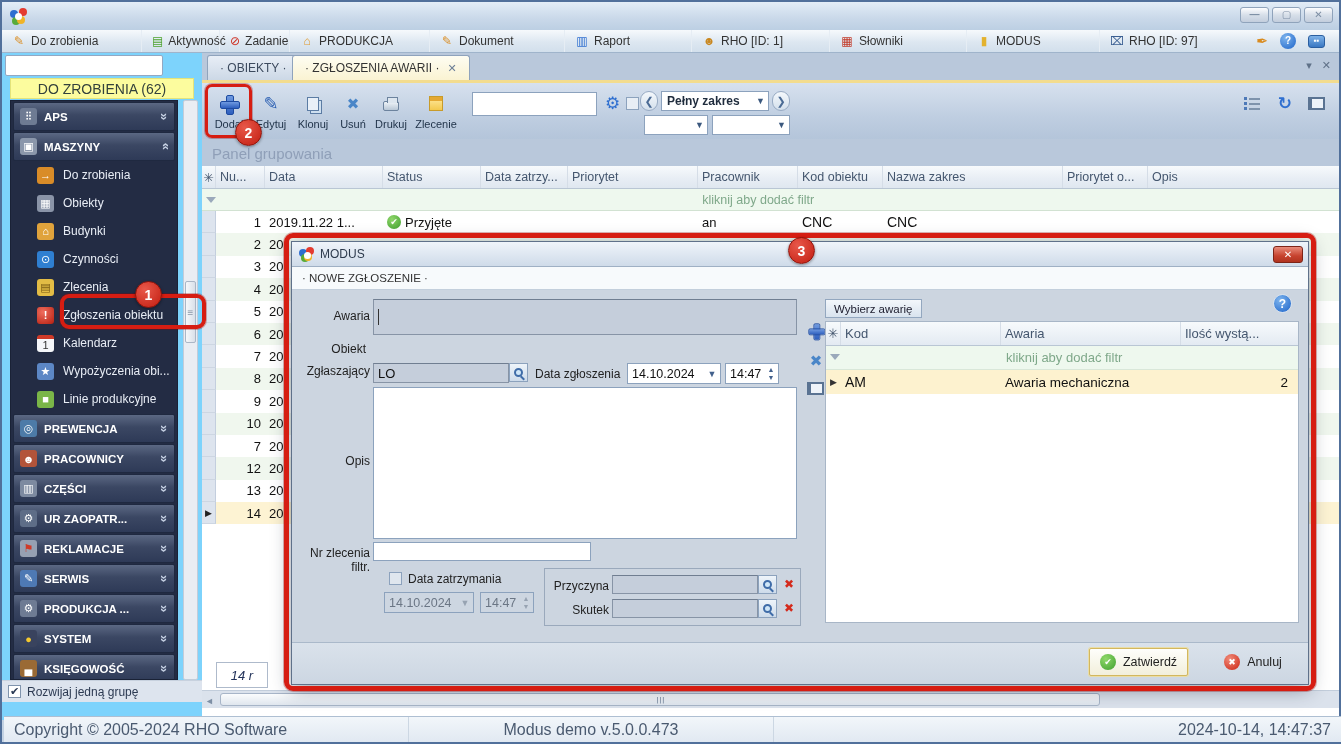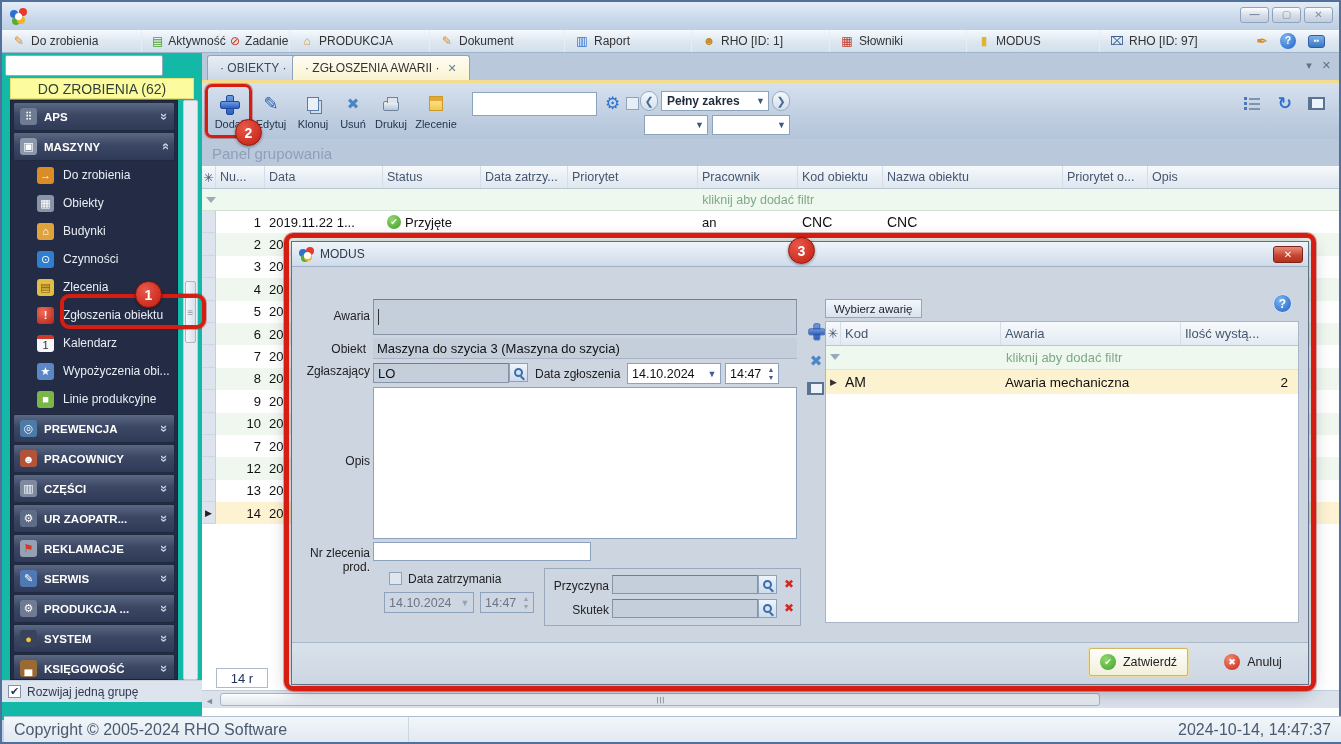--- a/index.html
+++ b/index.html
@@ -34,21 +34,21 @@
     color:#333; font-size:12px; white-space:nowrap; }
   .menu-item .mi { width:14px; height:14px; display:inline-flex; align-items:center; justify-content:center;
     font-size:12px; line-height:1; }
   .menu-right { margin-left:auto; display:flex; align-items:center; gap:12px; padding-right:14px; }
   .glyph { display:inline-flex; align-items:center; justify-content:center; line-height:1; }
 
   
   .workspace { position:absolute; left:0; top:51px; right:0; bottom:22px; }
 
   
-  .leftpanel { position:absolute; left:0; top:0; width:200px; height:100%; background:#14b8a6; }
+  .leftpanel { position:absolute; left:0; top:0; width:200px; height:100%; background:#7dd3fc; }
   .side-search { position:absolute; left:3px; top:2px; width:158px; height:21px; border:1px solid #93a8c2;
     border-radius:2px; background:#fff; font-size:12px; padding:0 4px; font-family:inherit; }
   .todo-banner { position:absolute; left:8px; top:25px; width:184px; height:21px; background:#fcfc9e;
     border:1px solid #e3e37a; color:#33413c; font-size:14px; display:flex; align-items:center; justify-content:center; }
   .nav { position:absolute; left:8px; top:47px; width:168px; bottom:40px; background:#232c44; overflow:hidden;
     border:1px solid #1a2236; }
   .nav-group { height:29px; margin:1px 2px 0 2px; display:flex; align-items:center; gap:7px; padding:0 6px;
     background:linear-gradient(#5b6883,#3b4763 45%,#2e3a57); border:1px solid #1f2940; border-radius:2px;
     color:#fff; font-weight:bold; font-size:11.5px; }
   .nav-group .glabel { flex:1; white-space:nowrap; overflow:hidden; text-overflow:ellipsis; }
@@ -133,22 +133,22 @@
     display:flex; align-items:center; justify-content:center; color:#222; font-size:9px; flex:0 0 14px; }
   .c { padding:0 4px; overflow:hidden; white-space:nowrap; }
   .c.num { width:49px; text-align:right; flex:0 0 49px; }
   .c.cdata { width:118px; flex:0 0 118px; }
   .c.cstatus { width:98px; flex:0 0 98px; display:flex; align-items:center; gap:4px; }
   .c.cdz { width:87px; flex:0 0 87px; } .c.cprio { width:130px; flex:0 0 130px; }
   .c.cprac { width:100px; flex:0 0 100px; } .c.ckod { width:85px; flex:0 0 85px; }
   .c.cnaz { width:180px; flex:0 0 180px; }
   .check-circle { width:14px; height:14px; border-radius:50%; background:radial-gradient(circle at 35% 30%,#8fd66a,#3f9f2e);
     color:#fff; font-size:9px; display:inline-flex; align-items:center; justify-content:center; flex:0 0 14px; }
-  .count-box { position:absolute; left:14px; bottom:32px; width:52px; height:20px; background:#fff; border:1px solid #aebacb;
-    display:flex; align-items:center; justify-content:center; font-size:13px; color:#23335a; }
+  .count-box { position:absolute; left:14px; bottom:32px; width:52px; height:26px; background:#fff; border:1px solid #aebacb;
+    display:flex; align-items:center; justify-content:center; font-size:13px; color:#23335a;font-style:italic; }
   .hscroll { position:absolute; left:0; bottom:12px; width:100%; height:18px; background:#dbe2ec; border-top:1px solid #c2cddb; }
   .hthumb { position:absolute; left:18px; top:2px; width:880px; height:13px; background:linear-gradient(#fbfcfd,#dfe6ee);
     border:1px solid #a7b5c8; border-radius:3px; }
   .hthumb::after { content:"☰"; position:absolute; left:50%; top:50%; transform:translate(-50%,-50%) rotate(90deg); font-size:9px; color:#8a99ad; }
   .harrow { position:absolute; left:3px; top:5px; color:#7e8fa5; font-size:9px; }
 
   
   .statusbar { position:absolute; left:2px; bottom:0; width:100%; height:26px; background:linear-gradient(#f2f6fa,#e1e9f2);
     border-top:1px solid #aebfd2; display:flex; align-items:center; color:#4a5a70; font-size:16px; }
   .sb-cell { padding:0 10px; height:100%; display:flex; align-items:center; border-right:1px solid #ccd7e3; }
@@ -483,21 +483,21 @@
       <div class="grid">
         <div class="ghead">
           <div class="gh" style="width:14px;flex:0 0 14px;padding:0;justify-content:center">✳</div>
           <div class="gh" style="width:49px;flex:0 0 49px">Nu...</div>
           <div class="gh" style="width:118px;flex:0 0 118px">Data</div>
           <div class="gh" style="width:98px;flex:0 0 98px">Status</div>
           <div class="gh" style="width:87px;flex:0 0 87px">Data zatrzy...</div>
           <div class="gh" style="width:130px;flex:0 0 130px">Priorytet</div>
           <div class="gh" style="width:100px;flex:0 0 100px">Pracownik</div>
           <div class="gh" style="width:85px;flex:0 0 85px">Kod obiektu</div>
-          <div class="gh" style="width:180px;flex:0 0 180px">Nazwa obiektu</div>
+          <div class="gh" style="width:180px;flex:0 0 180px">Nazwa zakres</div>
           <div class="gh" style="width:85px;flex:0 0 85px">Priorytet o...</div>
           <div class="gh" style="flex:1;border-right:none">Opis</div>
         </div>
         <div class="gfilter">
           <span class="funnel"></span>
           <span class="hint">kliknij aby dodać filtr</span>
         </div>
 
         <div style="position:absolute;left:0;top:45px;width:100%">
           <div class="grow">
@@ -585,44 +585,45 @@
         <div class="hscroll">
           <span class="harrow">◄</span>
           <div class="hthumb"></div>
         </div>
       </div>
     </div>
   </div>
 
   <div class="statusbar">
     <div class="sb-cell" style="width:405px">Copyright © 2005-2024 RHO Software</div>
+    <div class="sb-cell" style="width:365px;justify-content:center">Modus demo v.5.0.0.473</div>
     <div class="sb-cell" style="flex:1;border-right:none;justify-content:flex-end">2024-10-14,  14:47:37</div>
   </div>
 
   <div class="dialog">
     <div class="dlg-title">
       <span class="logo" style="width:15px;height:15px">
           <i></i>
           <i></i>
           <i></i>
           <i></i>
           <i></i>
         </span>
       <span>MODUS</span>
       <span class="dlg-close">✕</span>
     </div>
+    <div class="dlg-section">· NOWE ZGŁOSZENIE ·</div>
     <div class="help-circle">?</div>
 
     <div class="flabel" style="left:8px;top:67px;width:70px">Awaria</div>
     <div class="dfield sunken" style="left:81px;top:57px;width:424px;height:36px">
       <span style="border-left:1px solid #333;height:16px"></span>
       </div>
 
     <div class="flabel" style="left:4px;top:100px;width:70px">Obiekt</div>
-    <div class="dfield" style="left:81px;top:96px;width:424px;height:21px;background:#c5cedb;border-bottom:1px solid #a9b4c4">Maszyna do szycia 3 (Maszyna do szycia)</div>
 
     <div class="flabel" style="left:0px;top:122px;width:78px">Zgłaszający</div>
     <div class="dfield sunken" style="left:81px;top:121px;width:136px;height:20px">LO</div>
     <span class="magbtn" style="position:absolute;left:217px;top:121px">
         <span class="mag"></span>
       </span>
     <div class="flabel" style="left:243px;top:125px;width:90px;text-align:left">Data zgłoszenia</div>
     <div class="combo" style="position:absolute;left:335px;top:121px;width:94px;height:21px">
       <span>14.10.2024</span>
       <span class="arr">▼</span>
@@ -631,21 +632,21 @@
       <span>14:47</span>
       <span class="updown">
           <span>▲</span>
           <span>▼</span>
         </span>
       </div>
 
     <div class="flabel" style="left:8px;top:212px;width:70px">Opis</div>
     <div class="dfield white-input" style="left:81px;top:145px;width:424px;height:152px"></div>
 
-    <div class="flabel" style="left:0px;top:304px;width:78px">Nr zlecenia prod.</div>
+    <div class="flabel" style="left:0px;top:304px;width:78px">Nr zlecenia filtr.</div>
     <div class="dfield white-input" style="left:81px;top:300px;width:218px;height:19px"></div>
 
     <span class="mini-cb" style="position:absolute;left:97px;top:330px;background:#dfe6ee"></span>
     <div class="flabel" style="left:116px;top:330px;text-align:left;width:110px">Data zatrzymania</div>
     <div class="combo disabled" style="position:absolute;left:92px;top:350px;width:90px;height:21px">
       <span>14.10.2024</span>
       <span class="arr" style="color:#97a3b2">▼</span>
       </div>
     <div class="spin disabled" style="position:absolute;left:188px;top:350px;width:54px;height:21px">
       <span>14:47</span>

